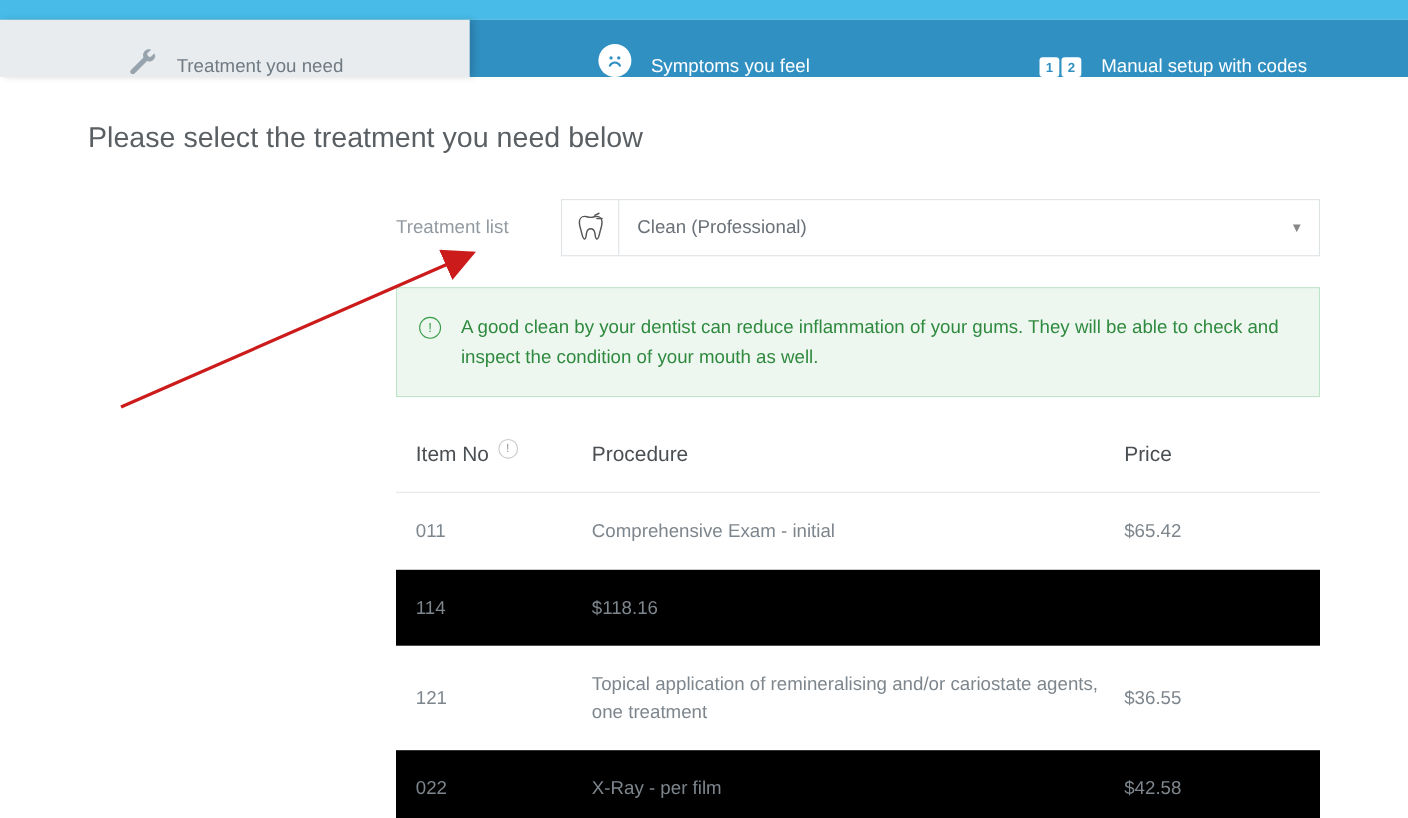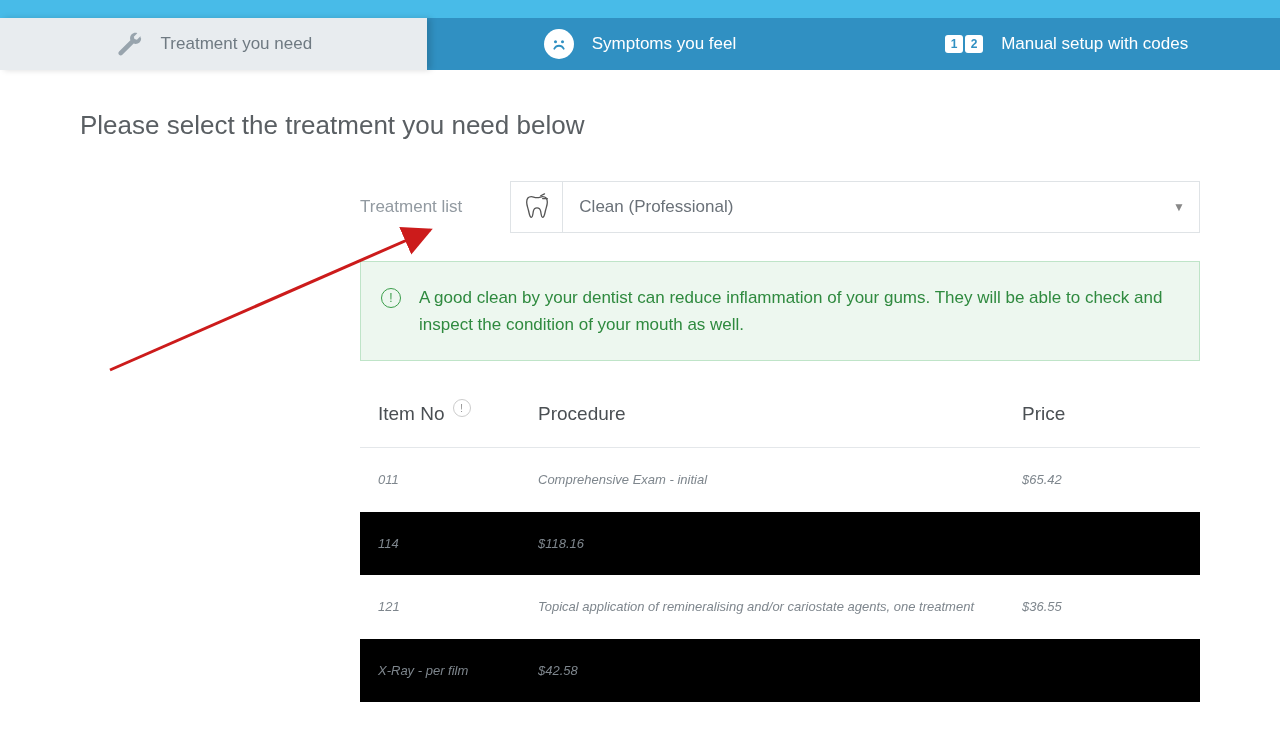--- a/index.html
+++ b/index.html
@@ -14,21 +14,21 @@
     height: 18px;
     background: #48bbe8;
   }
   .tabs {
     display: flex;
     height: 52px;
     background: #3090c2;
   }
   .tab {
     display: flex;
-    align-items: center;
+    align-items: flex-end;
     justify-content: center;
     gap: 18px;
     flex: 1;
     color: #fff;
     font-size: 17px;
     font-weight: 500;
     cursor: pointer;
   }
   .tab.active {
     background: #e8ecef;
@@ -137,23 +137,22 @@
   }
   .thead .col0 { display:flex; align-items:center; gap:8px; }
   .info-dot {
     width:18px; height:18px; border:1px solid #ccc; border-radius:50%;
     display:inline-flex; align-items:center; justify-content:center;
     color:#999; font-size:11px; flex-shrink:0;
     position: relative; top:-6px;
   }
   .trow {
     color: #7e868d;
-    font-size: 13px;
+    font-size: 17px;
     line-height: 1.5;
-    font-style: italic;
   }
   .trow:nth-child(odd) { background: #f7f8f9; }
   .trow:first-of-type { background: #fff; }
   .trow.alt { background: #000000; }
 
   
   .arrow-svg {
     position: absolute;
     left: 100px;
     top: 220px;
@@ -235,20 +234,21 @@
     <div class="trow alt">
       <div>114</div>
       <div>$118.16</div>
     </div>
     <div class="trow">
       <div>121</div>
       <div>Topical application of remineralising and/or cariostate agents, one treatment</div>
       <div>$36.55</div>
     </div>
     <div class="trow alt">
+      <div>022</div>
       <div>X-Ray - per film</div>
       <div>$42.58</div>
     </div>
 
   </div>
 
 </div>
 
 <svg class="arrow-svg" width="350" height="160">
   <defs>

